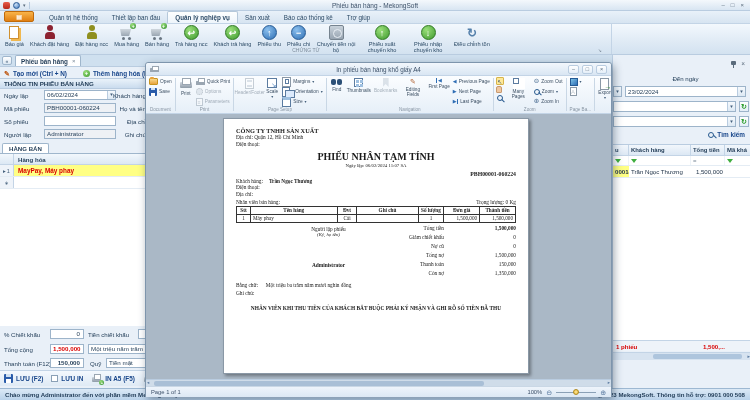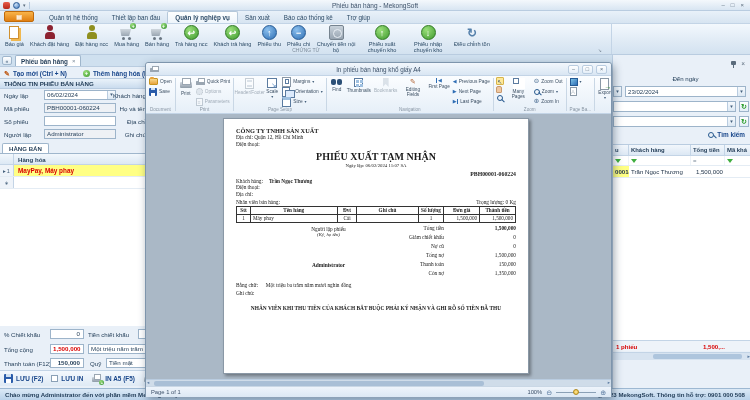--- a/index.html
+++ b/index.html
@@ -661,21 +661,21 @@
         <div class="pglabel"></div>
       </div>
 
     </div>
 
     <div class="ppview">
       <div class="page">
         <div class="d-company">CÔNG TY TNHH SẢN XUẤT</div>
         <div class="d-small">Địa chỉ: Quận 12, Hồ Chí Minh</div>
         <div class="d-small">Điện thoại:</div>
-        <div class="d-title">PHIẾU XUẤT TẠM NHẬN</div>
+        <div class="d-title">PHIẾU NHÂN TẠM TÍNH</div>
         <div class="d-date">Ngày lập: 06/02/2024 11:07 SA</div>
         <div class="d-code">PBH00001-060224</div>
         <div class="d-cust"><span>Khách hàng:</span><b>Trần Ngọc Thương</b></div>
         <div class="d-small">Điện thoại:</div>
         <div class="d-small">Địa chỉ:</div>
         <div class="d-flex">
           <span>Nhân viên bán hàng:</span>
           <span>Trọng lượng: 0 Kg</span>
         </div>
         <table class="dtab">

